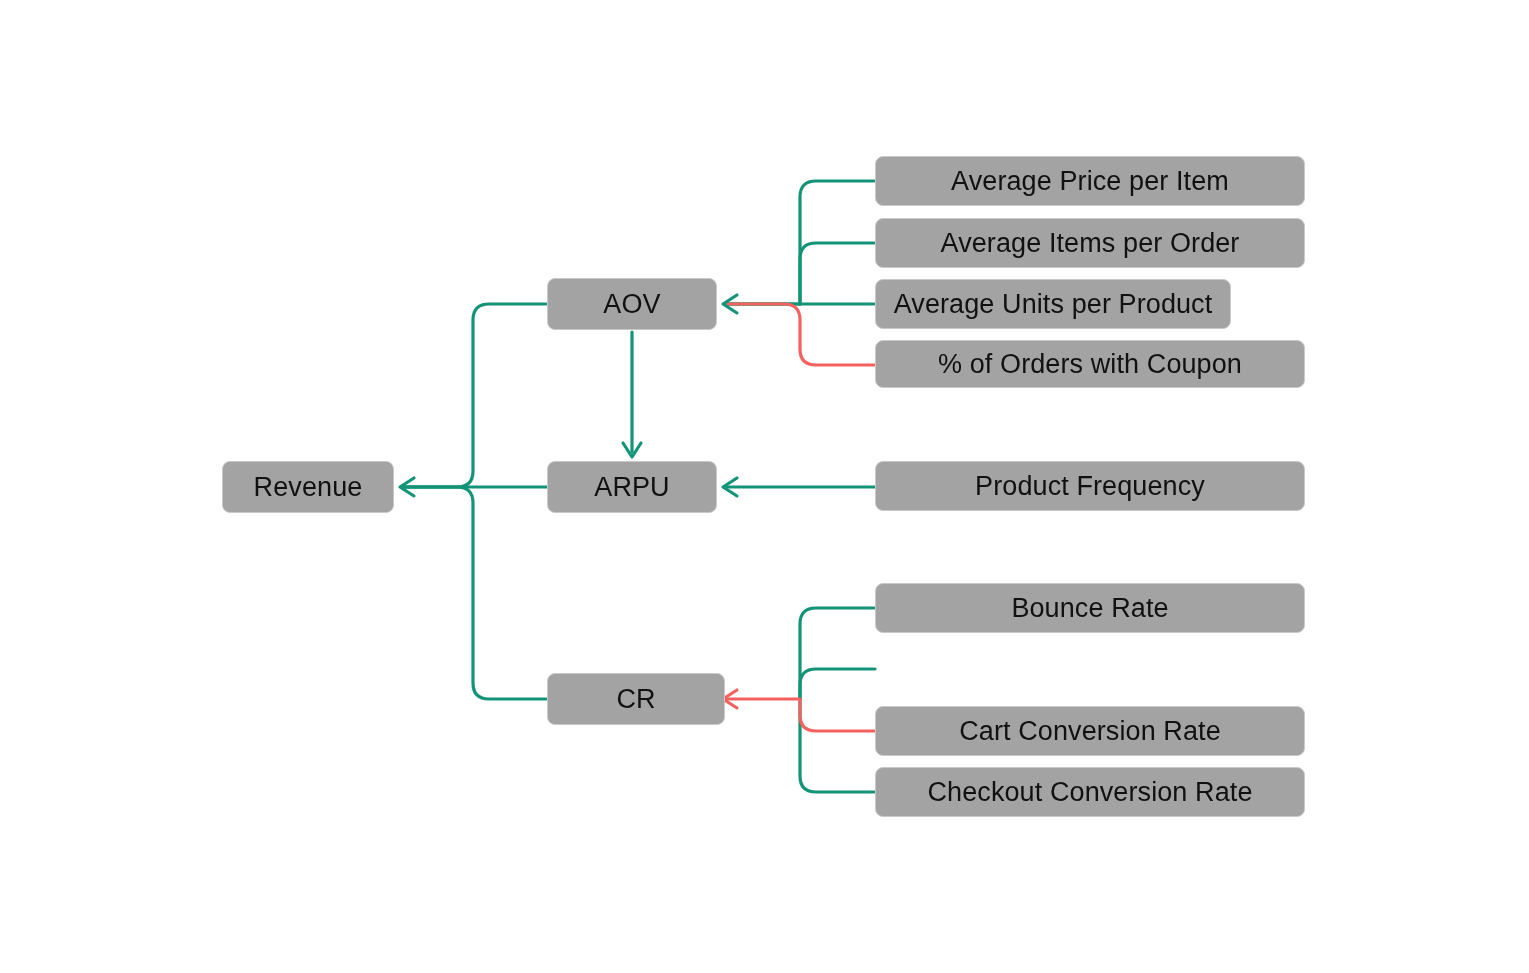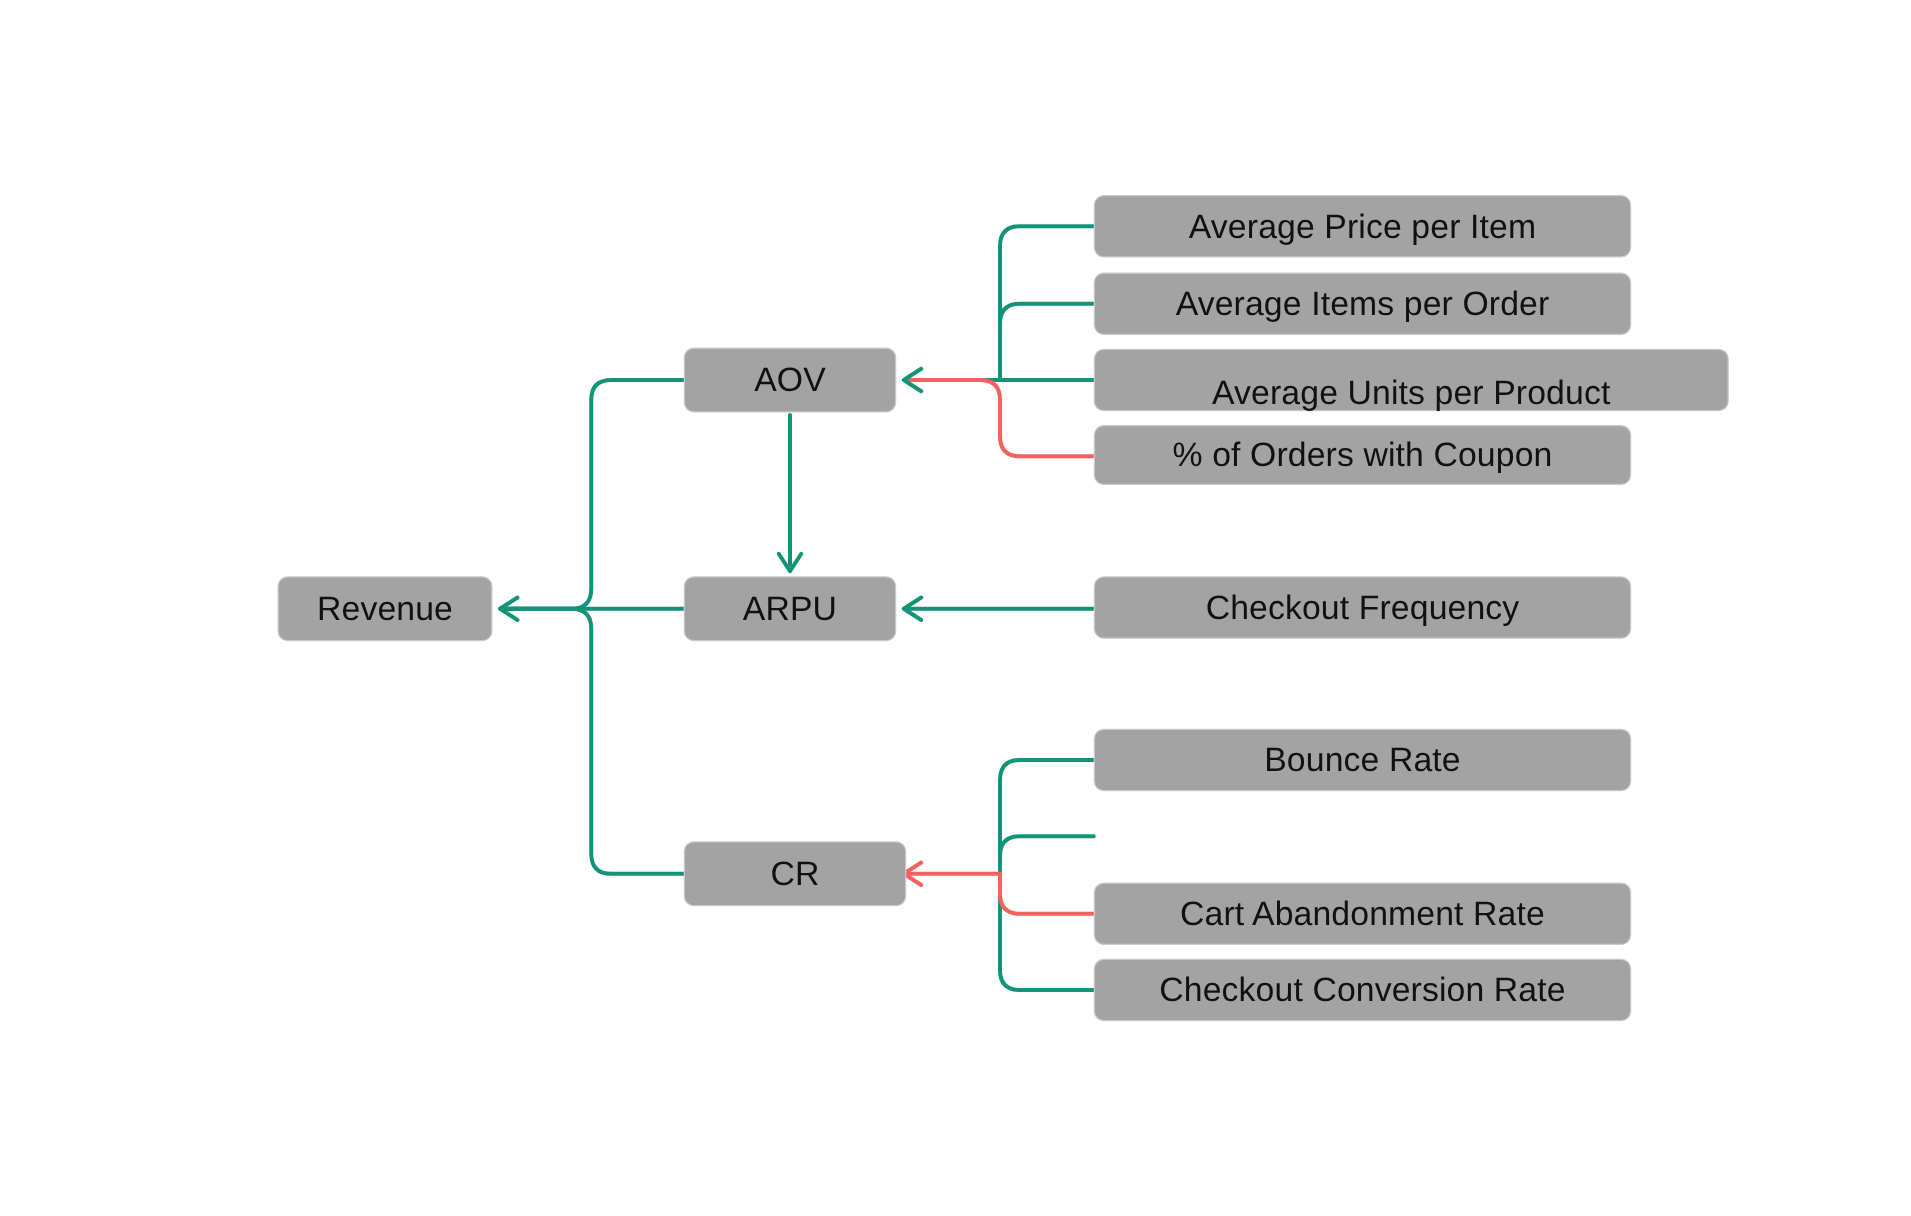--- a/index.html
+++ b/index.html
@@ -100,38 +100,38 @@
   </div>
 
   <div class="node" style="left:875px;top:156px;width:430px;height:50px;">
     <span>Average Price per Item</span>
   </div>
 
   <div class="node" style="left:875px;top:218px;width:430px;height:50px;">
     <span>Average Items per Order</span>
   </div>
 
-  <div class="node" style="left:875px;top:279px;width:508px;height:50px;align-items:flex-end;">
+  <div class="node" style="left:875px;top:279px;width:356px;height:50px;">
     <span>Average Units per Product</span>
   </div>
 
   <div class="node" style="left:875px;top:340px;width:430px;height:48px;">
     <span>% of Orders with Coupon</span>
   </div>
 
   <div class="node" style="left:875px;top:461px;width:430px;height:50px;">
-    <span>Checkout Frequency</span>
+    <span>Product Frequency</span>
   </div>
 
   <div class="node" style="left:875px;top:583px;width:430px;height:50px;">
     <span>Bounce Rate</span>
   </div>
 
 
   <div class="node" style="left:875px;top:706px;width:430px;height:50px;">
-    <span>Cart Abandonment Rate</span>
+    <span>Cart Conversion Rate</span>
   </div>
 
   <div class="node" style="left:875px;top:767px;width:430px;height:50px;">
     <span>Checkout Conversion Rate</span>
   </div>
 
 </div>
 
 </body></html>

